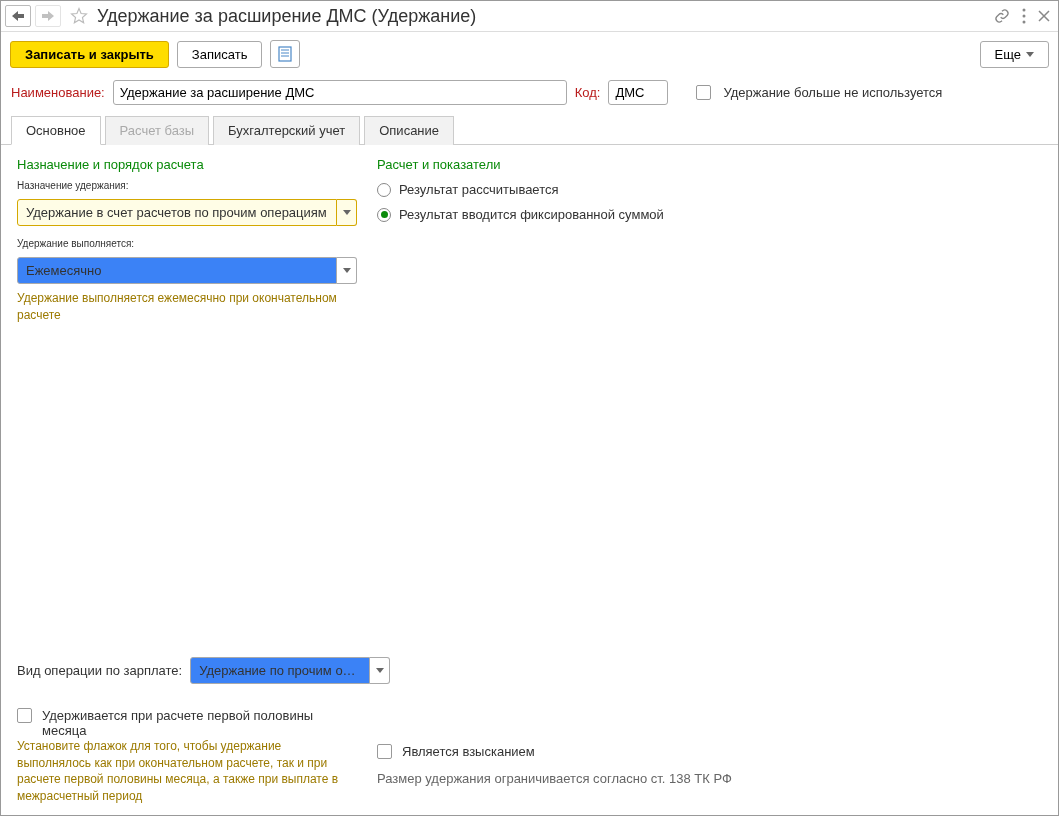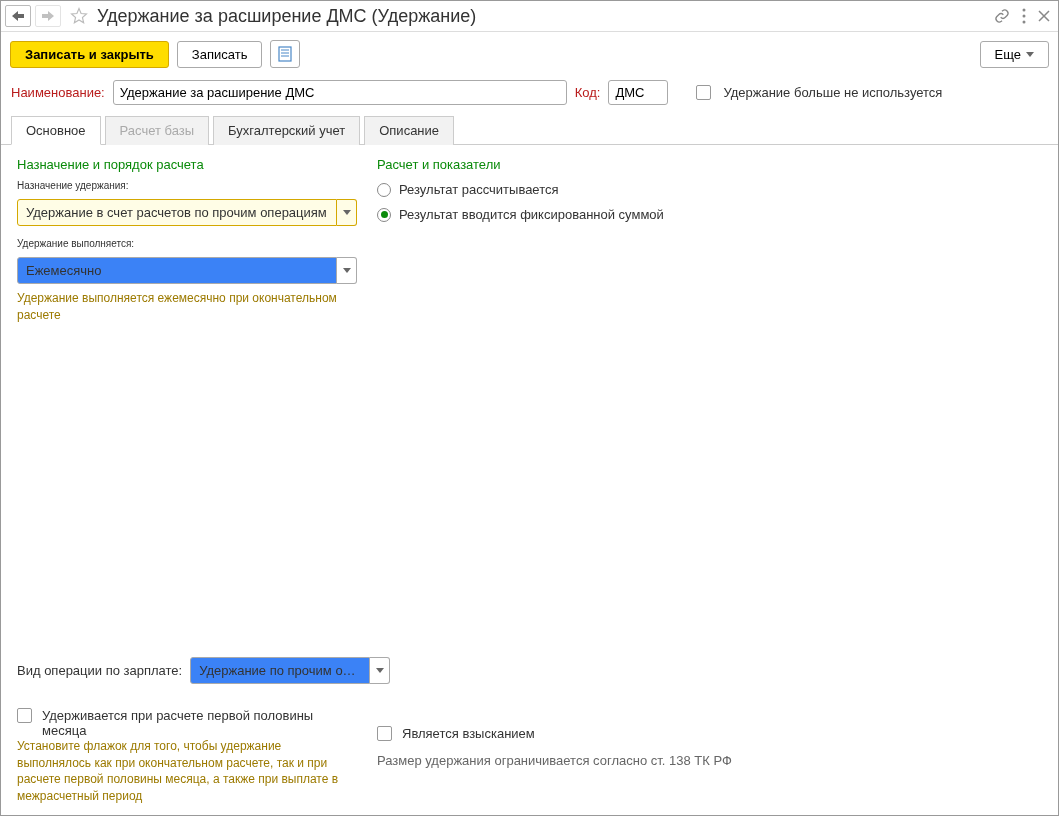--- a/index.html
+++ b/index.html
@@ -164,21 +164,21 @@
 .bottom-area {
   margin-top: auto;
   display: flex;
   flex-direction: column;
   gap: 24px;
 }
 .op-row { display: flex; align-items: center; gap: 8px; }
 .op-select { width: 160px; }
 .cb-row { display: flex; align-items: flex-start; gap: 6px; }
 .cb-label { flex: 1; }
-.bottom-grid { display: flex; gap: 20px; align-items: flex-start;}
+.bottom-grid { display: flex; gap: 20px; align-items: center;}
 .bottom-left { width: 340px; }
 .bottom-right { flex: 1; }
 .note { color: #666; font-size: 13px; margin-top: 12px; }
 svg { display: block; }
 </style>
 </head>
 <body>
 
 <div class="window">
   <div class="titlebar">

